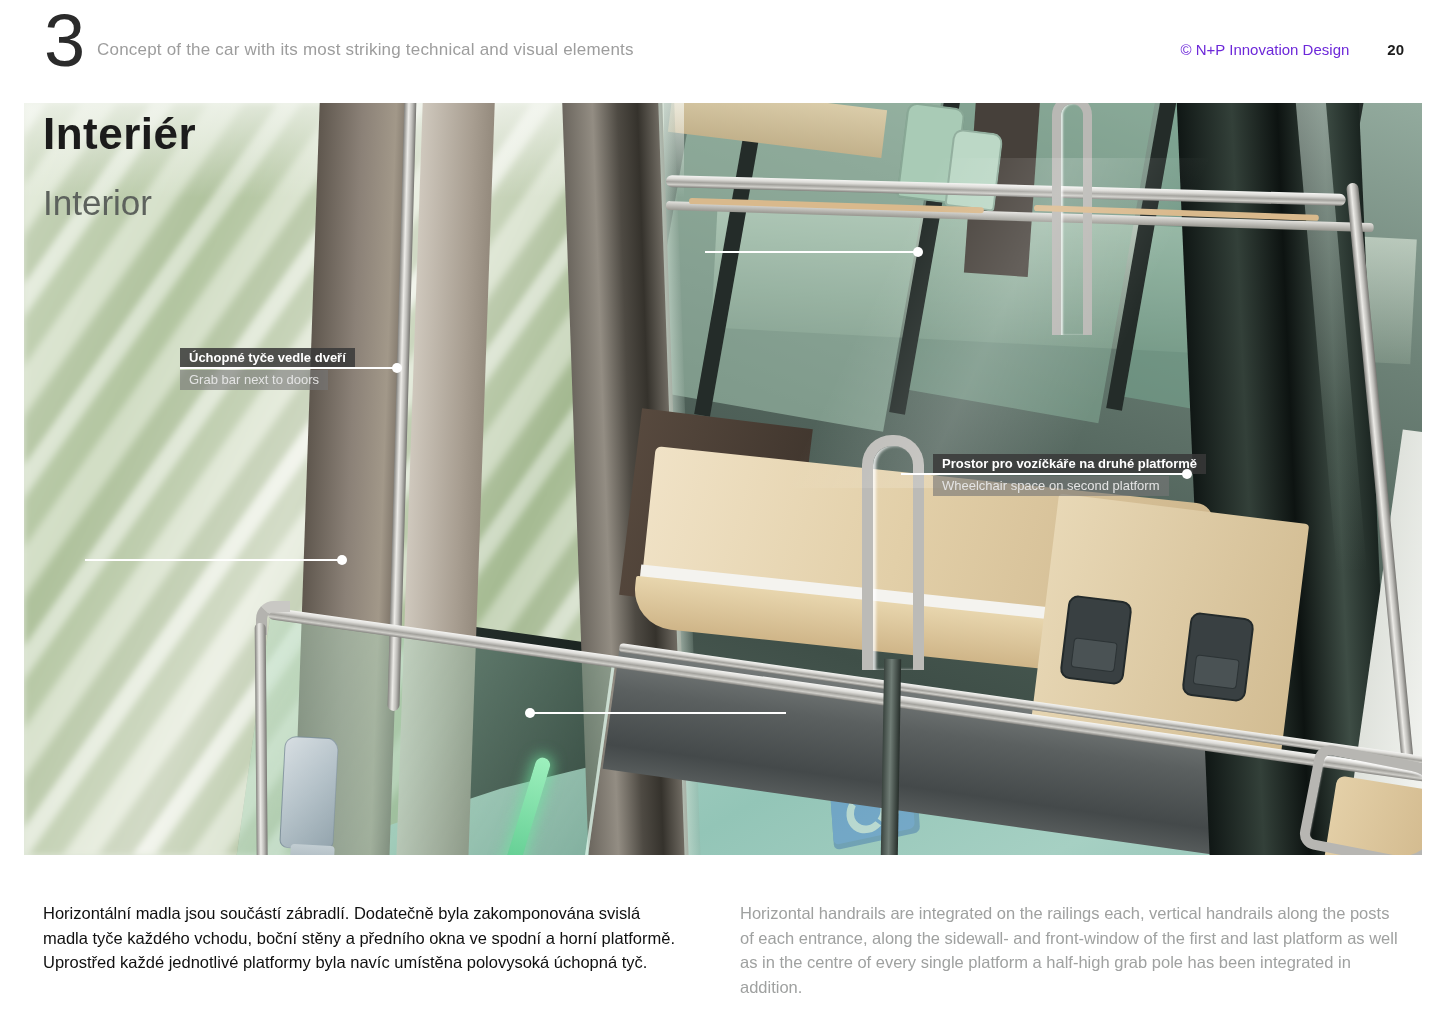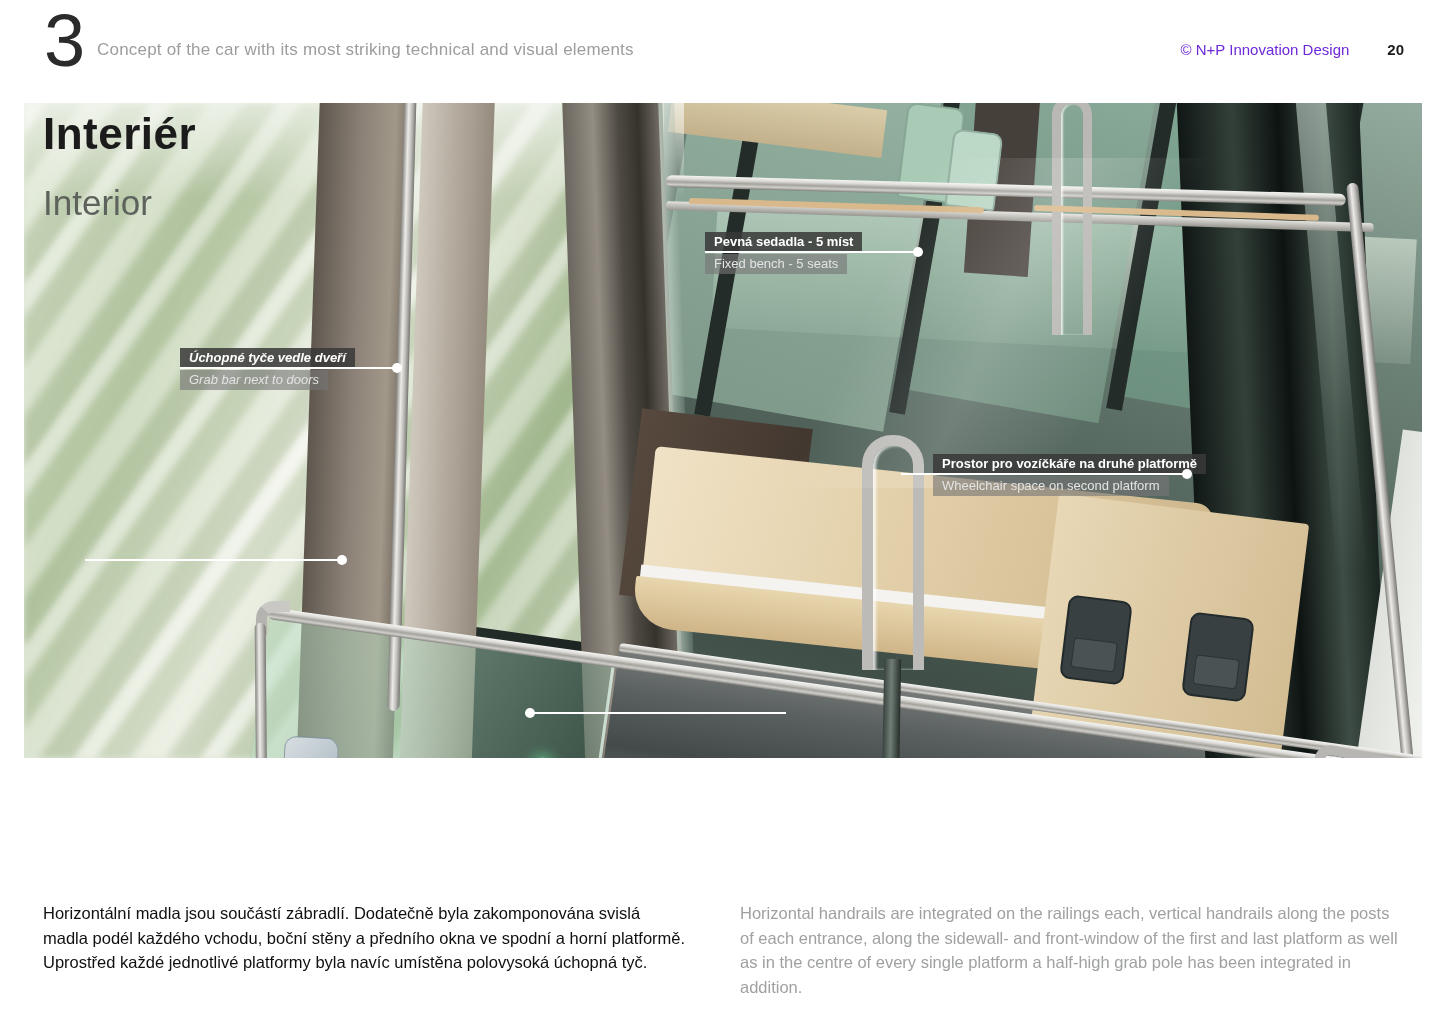--- a/index.html
+++ b/index.html
@@ -14,21 +14,21 @@
   .header{position:absolute;left:0;top:0;width:1448px;height:103px;background:#fff;}
   .section-number{position:absolute;left:44px;top:4px;font-size:74px;font-weight:300;color:#2b2b2b;line-height:1;letter-spacing:-2px;}
   .header-titles{position:absolute;left:97px;top:25px;}
   .header-title-cz{font-size:17px;font-weight:bold;color:#1c1c1c;letter-spacing:.2px;}
   .header-title-en{font-size:17px;color:#9d9d9d;margin-top:15px;letter-spacing:.2px;}
   .header-right{position:absolute;right:44px;top:41px;display:flex;gap:38px;align-items:baseline;}
   .copyright{font-size:15px;color:#6d28d9;}
   .page-number{font-size:15px;font-weight:bold;color:#1c1c1c;}
 
   
-  .render{position:absolute;left:24px;top:103px;width:1398px;height:655px;overflow:hidden;background:#dfe7d8;}
+  .render{position:absolute;left:24px;top:103px;width:1398px;height:752px;overflow:hidden;background:#dfe7d8;}
   .render > div{position:absolute;}
 
   
   .foliage{inset:0;z-index:0;
     background:
       repeating-linear-gradient(125deg, rgba(255,255,255,.38) 0 16px, rgba(150,172,128,.30) 22px 44px, rgba(235,240,228,.42) 50px 72px, rgba(128,152,104,.26) 80px 104px),
       linear-gradient(115deg,#e3ebda 0%,#bfd0ae 14%,#eef1e6 26%,#acc19a 40%,#e7ecde 52%,#c4d3b3 66%,#f0f2e9 78%,#b7c8a6 90%,#e2e8d9 100%);
     filter:blur(3px);}
   .top-haze{left:0;top:0;width:660px;height:95px;z-index:3;background:linear-gradient(180deg,rgba(246,248,243,.7),rgba(246,248,243,0));}
 
@@ -146,21 +146,21 @@
 
   
   .callout{position:absolute;z-index:30;display:flex;flex-direction:column;align-items:flex-start;}
   .callout .cz{background:rgba(56,56,56,.85);color:#ffffff;font-weight:bold;font-size:13px;padding:2px 9px 3px;white-space:nowrap;}
   .callout .en{background:rgba(118,118,118,.62);color:#e4e4e4;font-size:13px;padding:2px 9px 3px;white-space:nowrap;margin-top:2px;}
   .callout.right{align-items:flex-end;}
   .cline{position:absolute;z-index:31;height:2px;background:#ffffff;}
   .cline::after{content:"";position:absolute;right:-4px;top:-4px;width:10px;height:10px;border-radius:50%;background:#ffffff;}
   .cline.dot-left::after{left:-4px;right:auto;}
   .c1{left:681px;top:129px;} .l1{left:681px;top:148px;width:214px;}
-  .c2{left:156px;top:245px;font-style:italic;} .l2{left:156px;top:264px;width:218px;}
+  .c2{left:156px;top:245px;} .l2{left:156px;top:264px;width:218px;}
   .c3{left:877px;top:351px;padding-left:32px;} .l3{left:877px;top:370px;width:287px;}
   .c4{left:61px;top:437px;}  .l4{left:61px;top:456px;width:258px;}
   .c5{left:460px;top:591px;width:302px;} .l5{left:505px;top:609px;width:257px;}
 
   
   .para-cz{position:absolute;left:43px;top:901px;width:644px;font-size:16.5px;line-height:24.5px;color:#101010;}
   .para-en{position:absolute;left:740px;top:901px;width:658px;font-size:16.5px;line-height:24.5px;color:#9fa1a0;}
 </style>
 </head>
 <body>
@@ -244,37 +244,33 @@
   <div class="white-edge-right"></div>
   <div class="wood-br"></div>
   <div class="wood-br2"></div>
   <div class="upole-main"></div>
   <div class="pole-lower"></div>
   <div class="sheen"></div>
 
   <div class="img-title-cz">Interiér</div>
   <div class="img-title-en">Interior</div>
 
-  <div class="callout c1">
-    <div class="cz">Pevná sedadla - 5 míst</div>
-    <div class="en">Fixed bench - 5 seats</div>
-  </div>
   <div class="cline l1"></div>
 
   <div class="callout c2">
     <div class="cz">Úchopné tyče vedle dveří</div>
     <div class="en">Grab bar next to doors</div>
   </div>
   <div class="cline l2"></div>
 
   <div class="callout c3">
     <div class="cz">Prostor pro vozíčkáře na druhé platformě</div>
     <div class="en">Wheelchair space on second platform</div>
   </div>
   <div class="cline l3"></div>
 
   <div class="cline l4"></div>
 
   <div class="cline dot-left l5"></div>
 </div>
 
-<p class="para-cz">Horizontální madla jsou součástí zábradlí. Dodatečně byla zakomponována svislá madla podél každého vchodu, boční stěny a předního okna ve spodní a horní platformě. Uprostřed každé jednotlivé platformy byla navíc umístěna polovysoká úchopná tyč.</p>
+<p class="para-cz">Horizontální madla jsou součástí zábradlí. Dodatečně byla zakomponována svislá madla tyče každého vchodu, boční stěny a předního okna ve spodní a horní platformě. Uprostřed každé jednotlivé platformy byla navíc umístěna polovysoká úchopná tyč.</p>
 <p class="para-en">Horizontal handrails are integrated on the railings each, vertical handrails along the posts of each entrance, along the sidewall- and front-window of the first and last platform as well as in the centre of every single platform a half-high grab pole has been integrated in addition.</p>
 
 </body></html>

